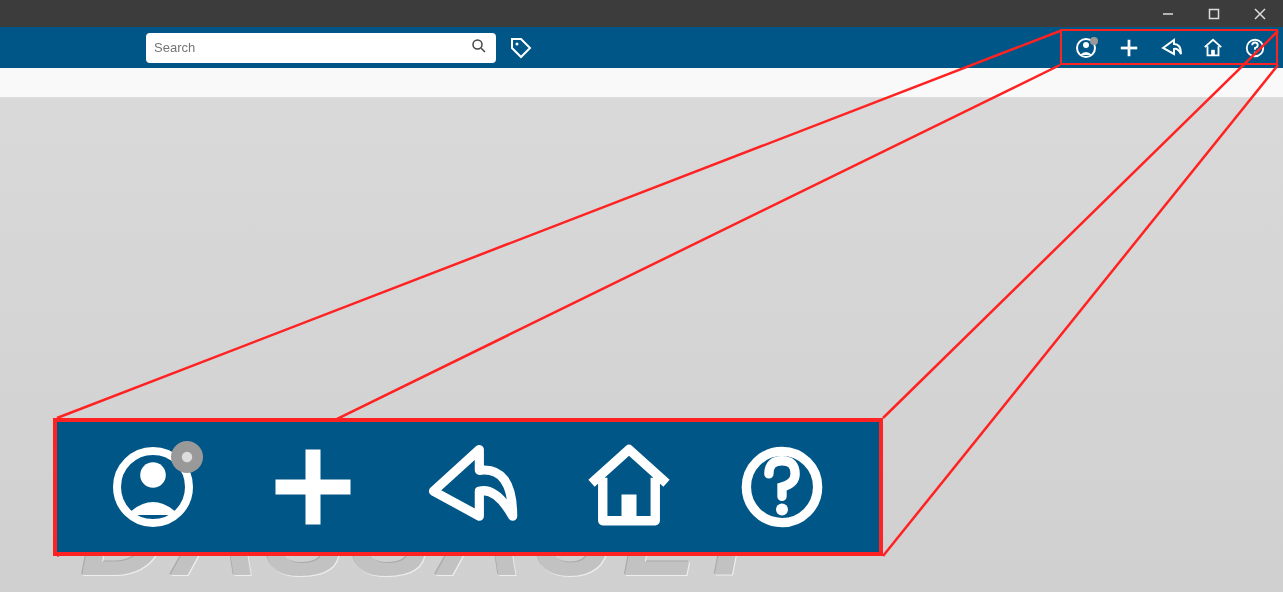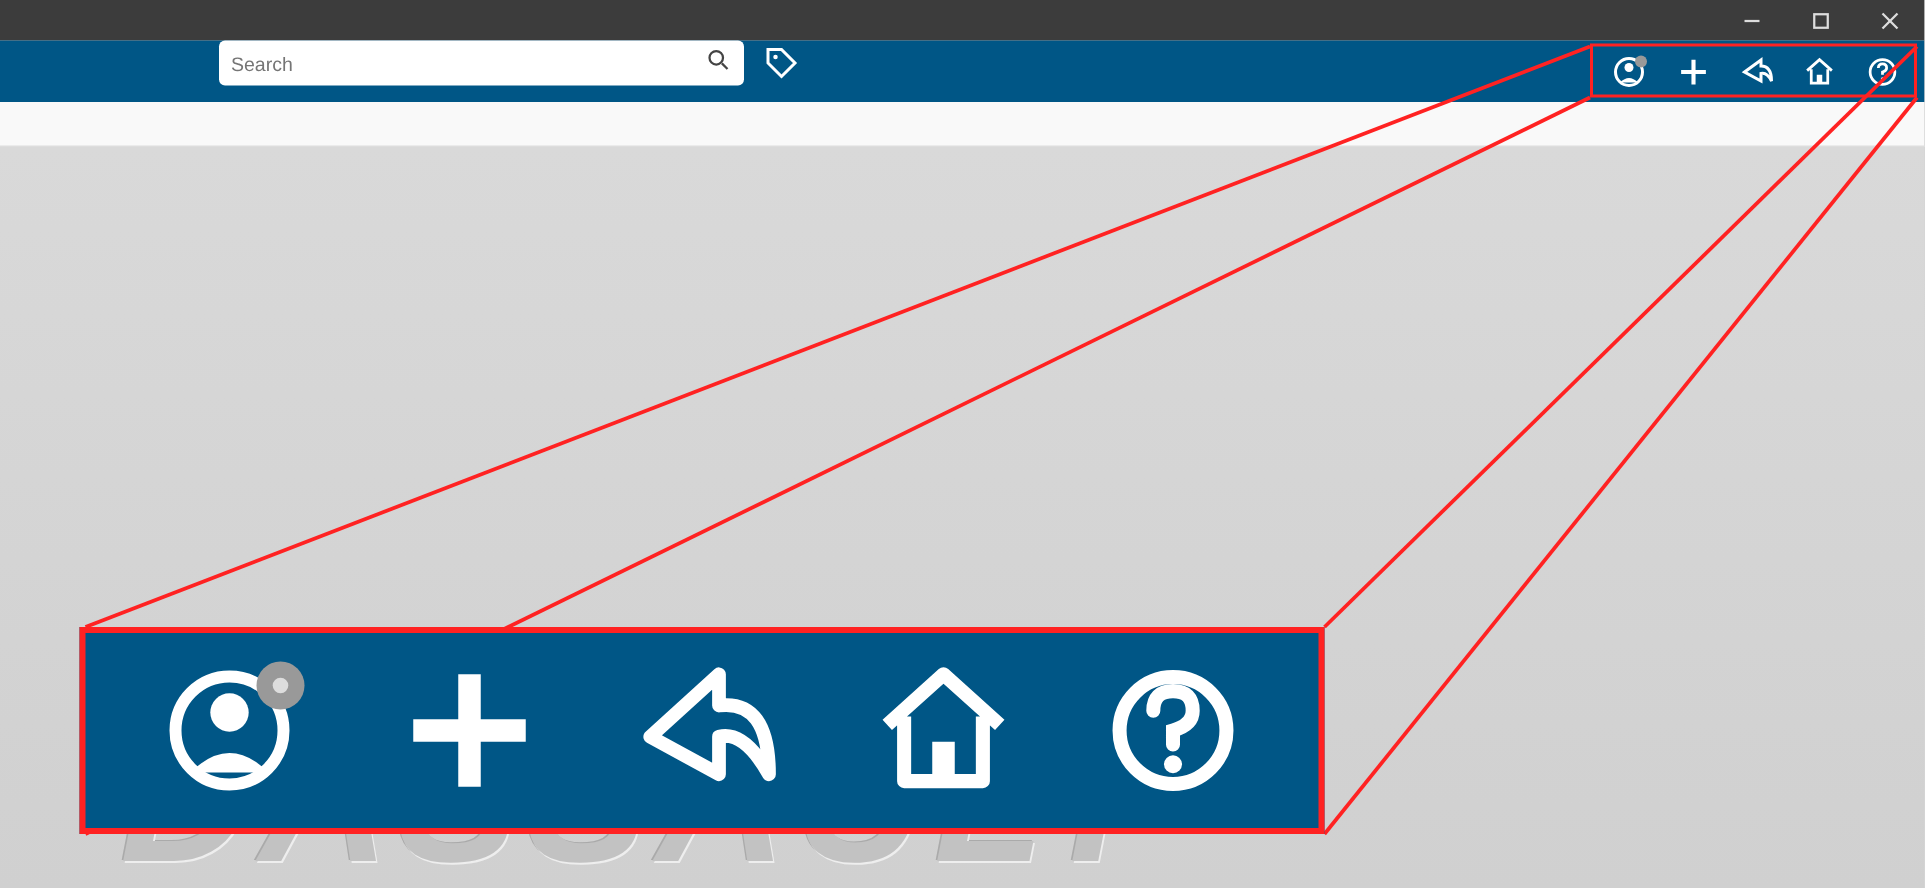--- a/index.html
+++ b/index.html
@@ -19,20 +19,21 @@
     width: 46px; height: 27px;
     display: flex; align-items: center; justify-content: center;
     color: #ddd; font-size: 14px;
   }
 
   
   .topbar {
     height: 41px;
     background: #005686;
     display: flex;
+    align-items: center;
     position: relative;
   }
   .search-wrap {
     margin-left: 146px;
     width: 350px; height: 30px;
     background: #fff;
     border-radius: 4px;
     display: flex; align-items: center;
     padding: 0 8px;
   }

